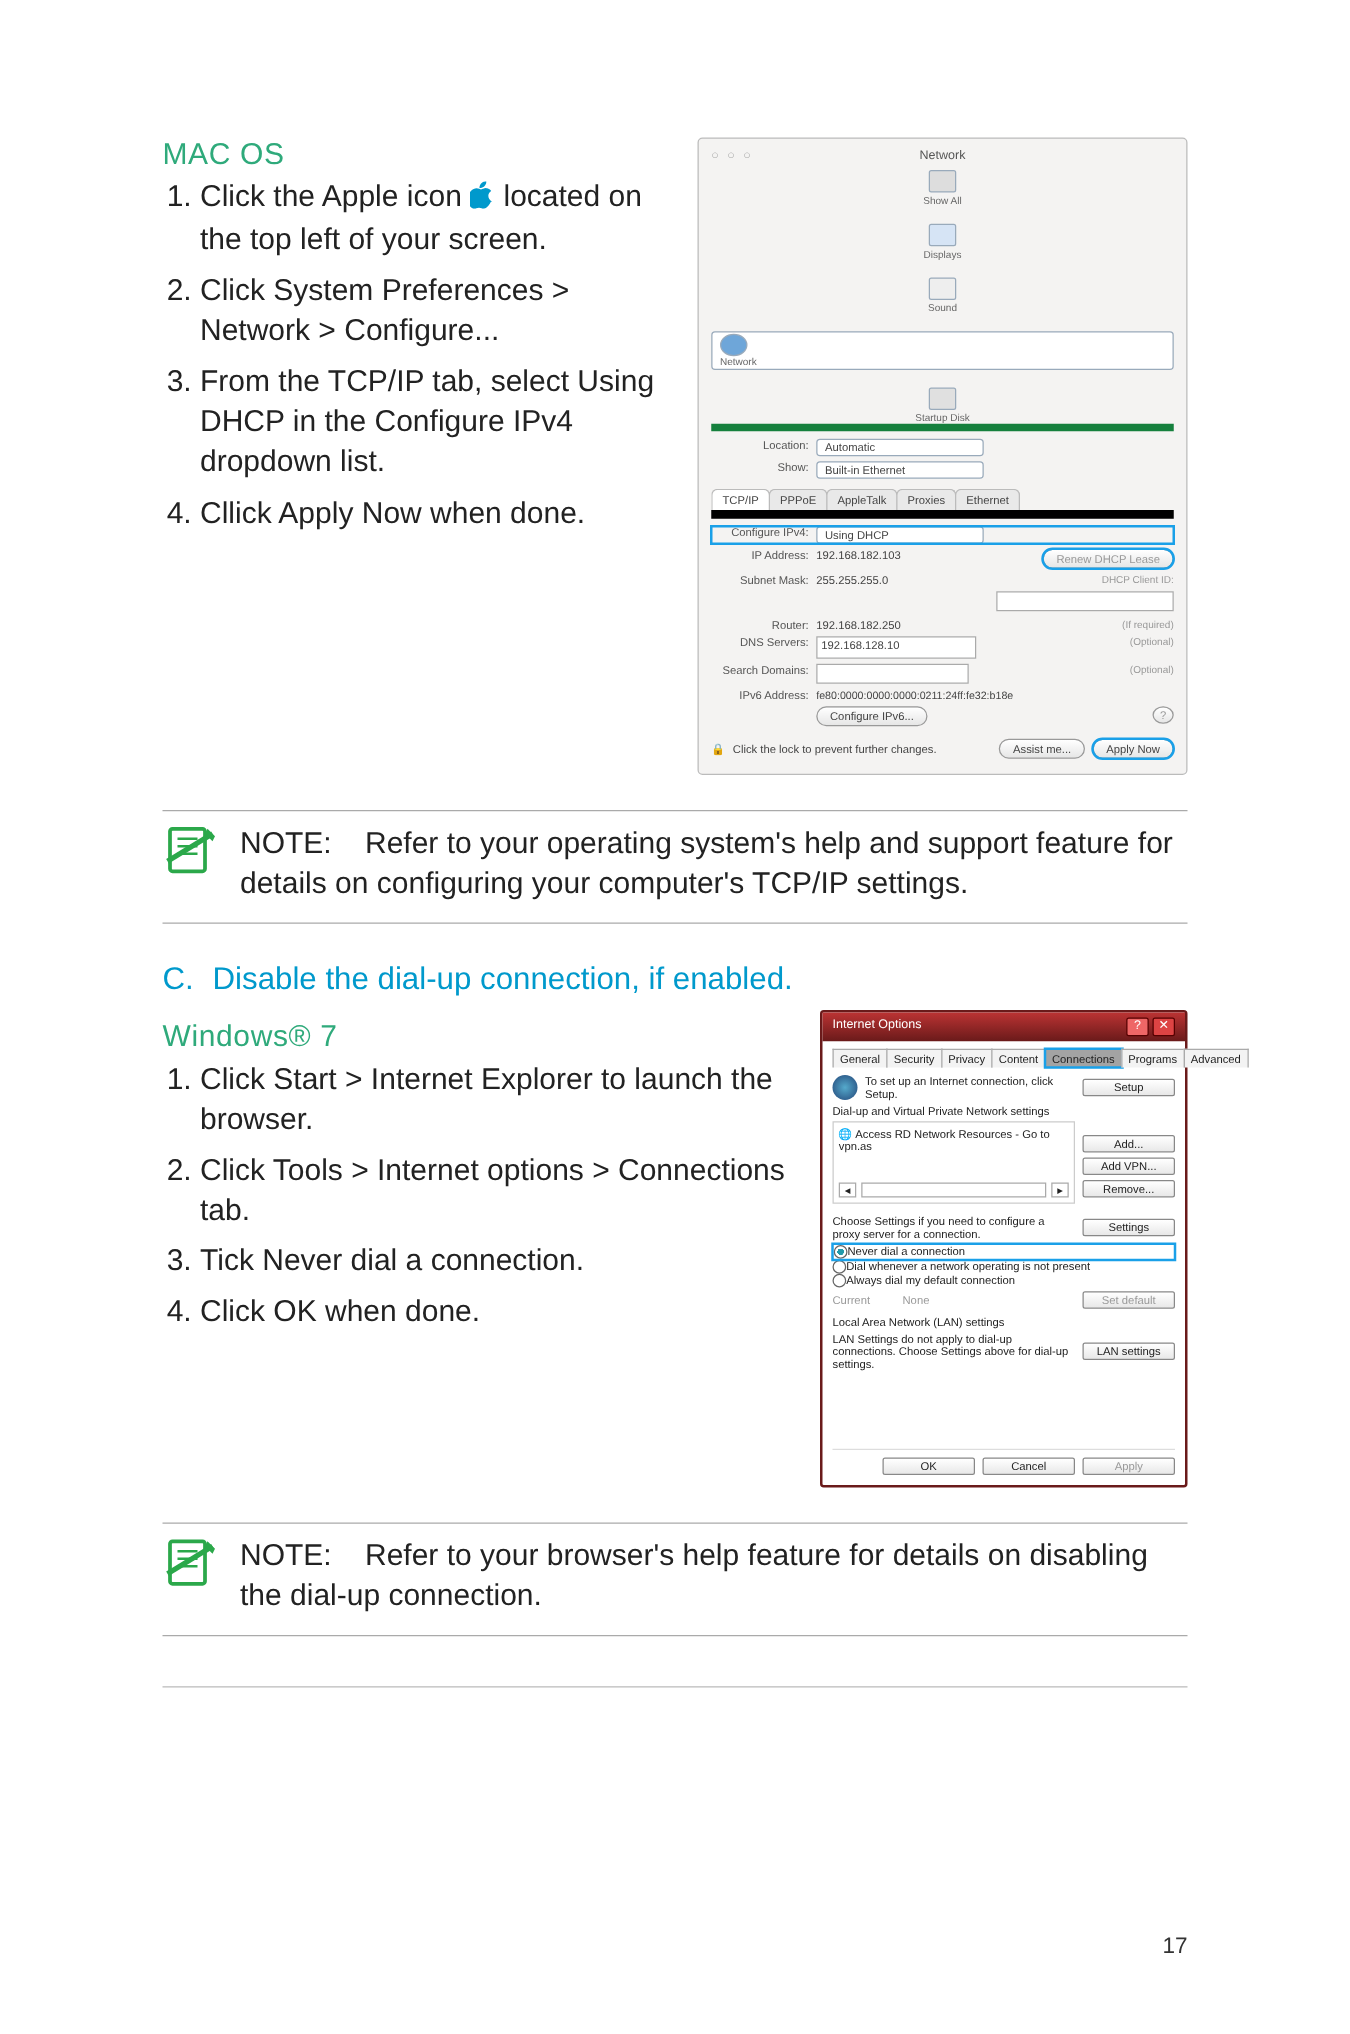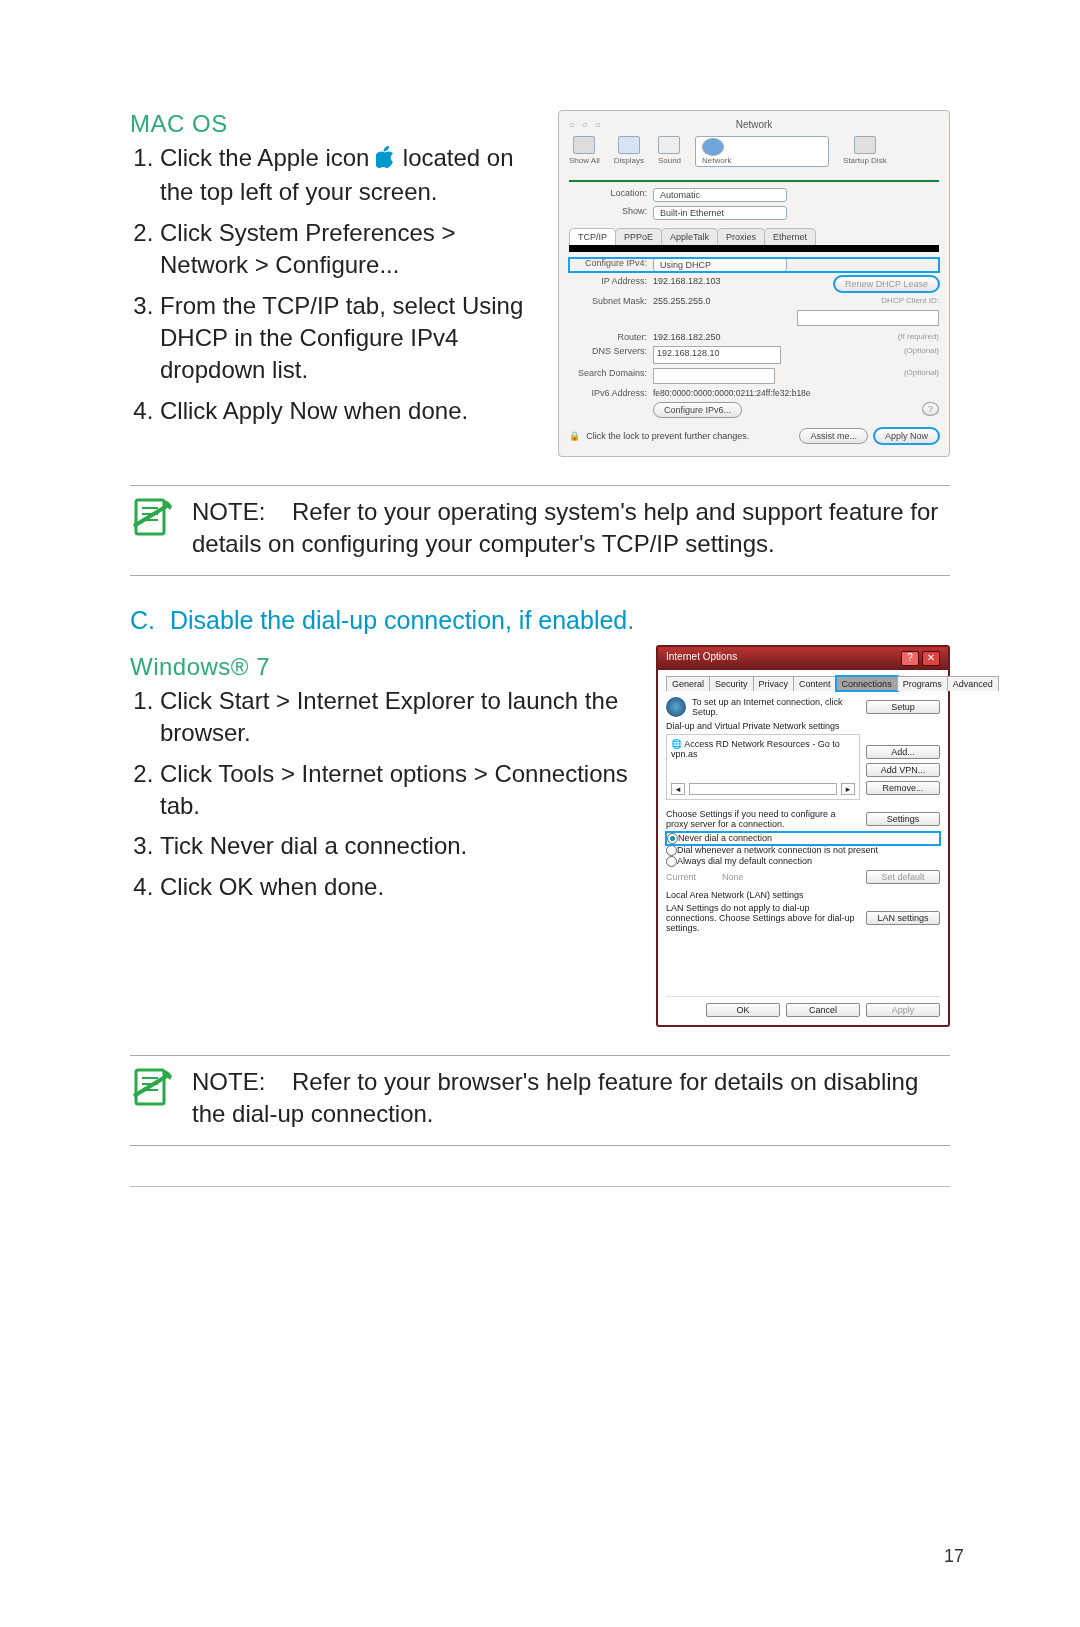--- a/index.html
+++ b/index.html
@@ -7,21 +7,21 @@
   .heading-green{color:#2faa7b;font-size:24px;letter-spacing:.5px;}
   .heading-blue{color:#0099cc;font-size:25px;margin:30px 0 10px 0;}
   ol{font-size:24px;line-height:1.35;padding-left:30px;margin:4px 0 0 0;}
   ol li{margin-bottom:8px;}
   .two-col{display:flex;gap:20px;align-items:flex-start;}
   .two-col .left{flex:1;}
   .shot{background:#f4f3f2;border:1px solid #bbb;border-radius:4px;}
   .mac-shot{width:370px;font-size:9px;color:#444;padding:8px 10px 12px 10px;}
   .mac-title{text-align:center;font-size:10px;color:#555;margin-bottom:6px;position:relative;}
   .mac-dots{position:absolute;left:0;top:0;letter-spacing:2px;color:#aaa;}
-  .toolbar{display:flex;gap:14px;border-bottom:2px solid #15803d;padding-bottom:13px;margin-bottom:6px;}
+  .toolbar{display:flex;gap:14px;border-bottom:6px solid #15803d;padding-bottom:0;margin-bottom:6px;flex-direction:column;}
   .tb{display:flex;flex-direction:column;align-items:center;font-size:8px;color:#666;gap:2px;}
   .tb .ico{width:20px;height:16px;background:#d6e4f5;border:1px solid #9ab;border-radius:2px;}
   .tb.sel .ico{background:#8fb8e8;}
   .kv{display:flex;align-items:flex-start;margin:4px 0;gap:6px;font-size:9px;}
   .kv label{width:78px;text-align:right;color:#555;}
   .sel{background:#fff;border:1px solid #9ab;border-radius:3px;padding:1px 6px;min-width:120px;display:inline-block;}
   .tabs{display:flex;gap:0;margin:8px 0 6px 0;border-bottom:7px solid #000000;}
   .tab{font-size:9px;padding:3px 8px;border:1px solid #bbb;border-bottom:none;border-radius:5px 5px 0 0;background:#e9e9e9;margin-right:-1px;}
   .tab.active{background:#fff;}
   .hi{outline:2px solid #1aa0e8;outline-offset:-1px;}
@@ -39,21 +39,21 @@
   .win-frame{border:1px solid #ccc;padding:4px;margin-bottom:6px;}
   .win-btn{display:inline-block;border:1px solid #888;background:linear-gradient(#fff,#e8e8e8);border-radius:2px;padding:1px 10px;font-size:9px;min-width:52px;text-align:center;}
   .win-row{display:flex;justify-content:space-between;align-items:center;margin:3px 0;gap:6px;}
   .radio{display:flex;align-items:center;gap:0;}
   .radio .r{width:9px;height:9px;border:1px solid #666;border-radius:50%;}
   .radio.on .r{background:radial-gradient(circle,#29a 40%,transparent 42%);}
   .note-block{border-top:1px solid #aaa;border-bottom:1px solid #aaa;margin:28px 0;padding:10px 0 14px;display:flex;gap:18px;}
   .note-ico{flex:none;}
   .note-text{font-size:24px;line-height:1.35;}
   .note-label{display:inline-block;width:100px;}
-  .pg{position:absolute;right:116px;bottom:60px;font-size:18px;color:#333;}
+  .pg{position:absolute;right:130px;bottom:60px;font-size:18px;color:#333;}
   .footer-rule{border:none;border-top:1px solid #bbb;margin-top:40px;}
   .apple-ico{display:inline-block;vertical-align:-2px;}
 </style>
 </head>
 <body>
 
 <div class="page">
 
   <div class="two-col">
     <div class="left">
@@ -229,21 +229,21 @@
         <div class="win-row">
             <span style="flex:1;">Choose Settings if you need to configure a proxy server for a connection.</span>
             <span class="win-btn">Settings</span>
           </div>
         <div class="radio on hi" style="padding:1px;">
             <span class="r"></span>
             <span>Never dial a connection</span>
           </div>
         <div class="radio">
             <span class="r"></span>
-            <span>Dial whenever a network connection is not present</span>
+            <span>Dial whenever a network operating is not present</span>
           </div>
         <div class="radio">
             <span class="r"></span>
             <span>Always dial my default connection</span>
           </div>
         <div class="win-row" style="color:#999;">
             <span style="width:50px;">Current</span>
             <span style="flex:1;">None</span>
             <span class="win-btn" style="color:#999;">Set default</span>
           </div>

